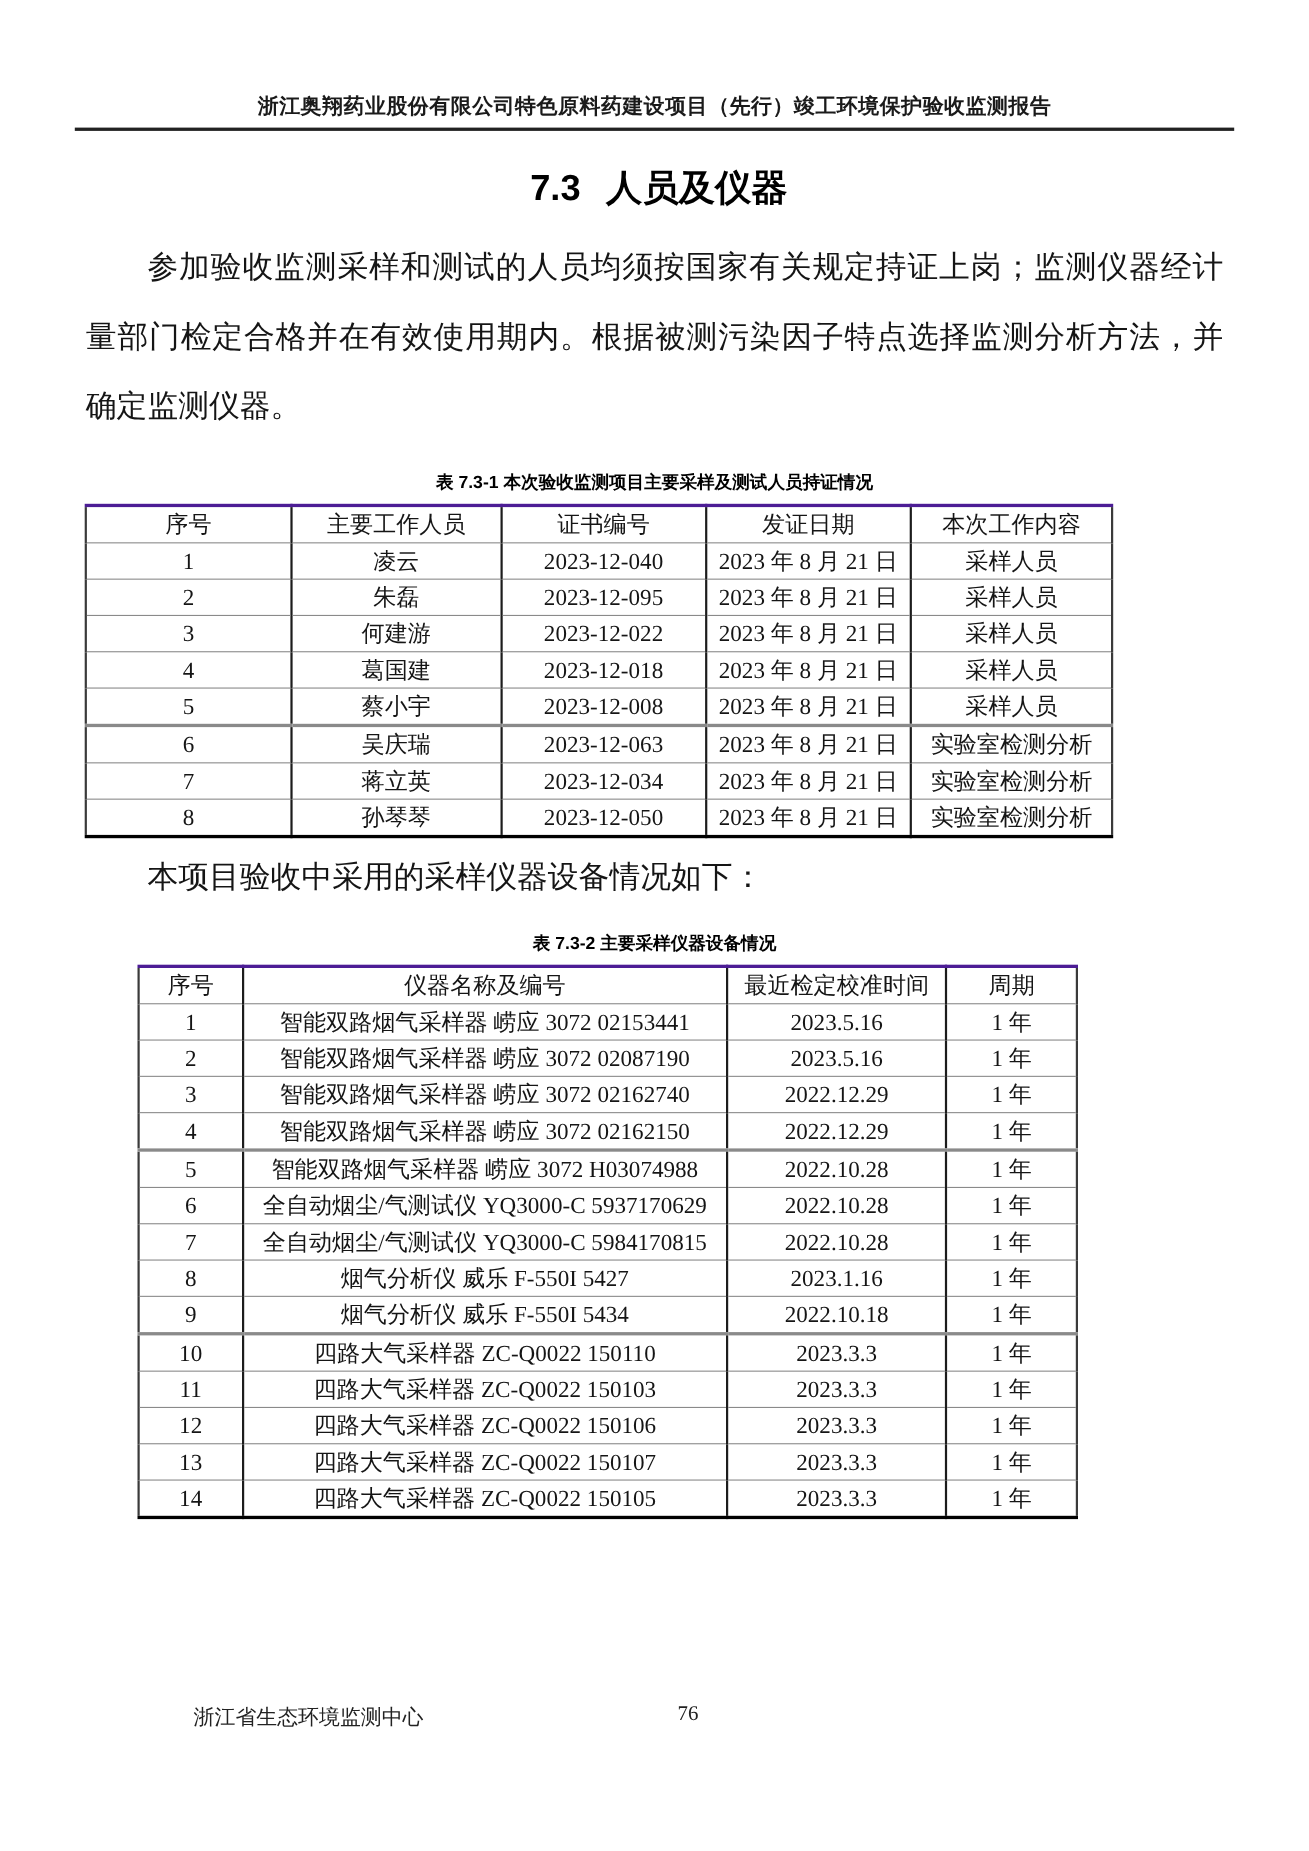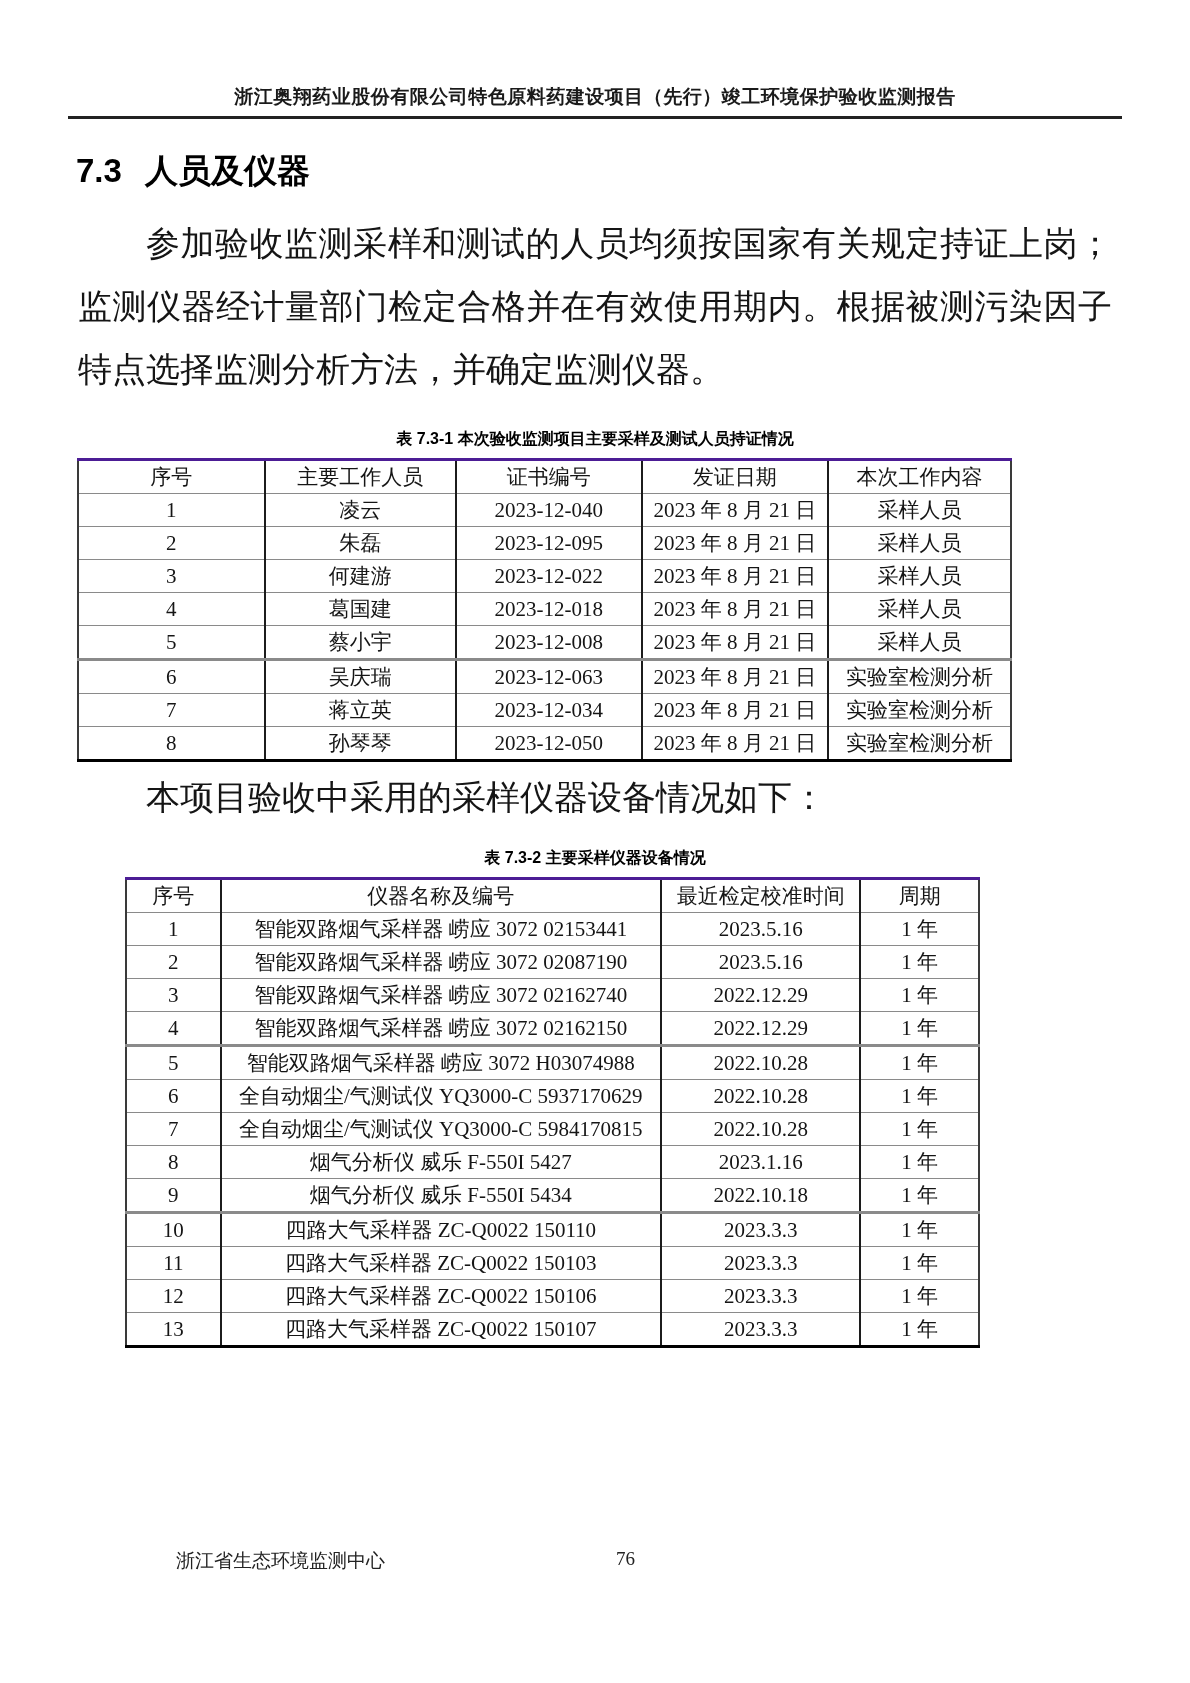--- a/index.html
+++ b/index.html
@@ -28,24 +28,25 @@
     border-bottom: 3px solid #222;
     height: 0;
   }
   h1.section-title {
     margin: 30px 0 0 8px;
     font-size: 33px;
     font-weight: bold;
     font-family: "Liberation Sans", "DejaVu Sans", sans-serif;
     word-spacing: 14px;
     color: #000;
+    text-align: center;
   }
   p.body-para {
     margin: 18px 10px 0 10px;
-    font-size: 34px;
+    font-size: 28px;
     line-height: 63px;
     text-align: justify;
     text-indent: 2em;
     color: #151515;
   }
   p.body-para.follow { margin-top: 0; }
   p.body-para.single {
     line-height: 44px;
     margin-top: 14px;
     text-align: left;
@@ -296,20 +297,26 @@
           <td>四路大气采样器  ZC-Q0022 150106</td>
           <td>2023.3.3</td>
           <td>1 年</td>
         </tr>
         <tr>
           <td>13</td>
           <td>四路大气采样器  ZC-Q0022 150107</td>
           <td>2023.3.3</td>
           <td>1 年</td>
         </tr>
+        <tr>
+          <td>14</td>
+          <td>四路大气采样器  ZC-Q0022 150105</td>
+          <td>2023.3.3</td>
+          <td>1 年</td>
+        </tr>
       </tbody>
   </table>
 
 </div>
 
 <div class="footer">
   <span class="org">浙江省生态环境监测中心</span>
   <span class="page-num">76</span>
 </div>
 

